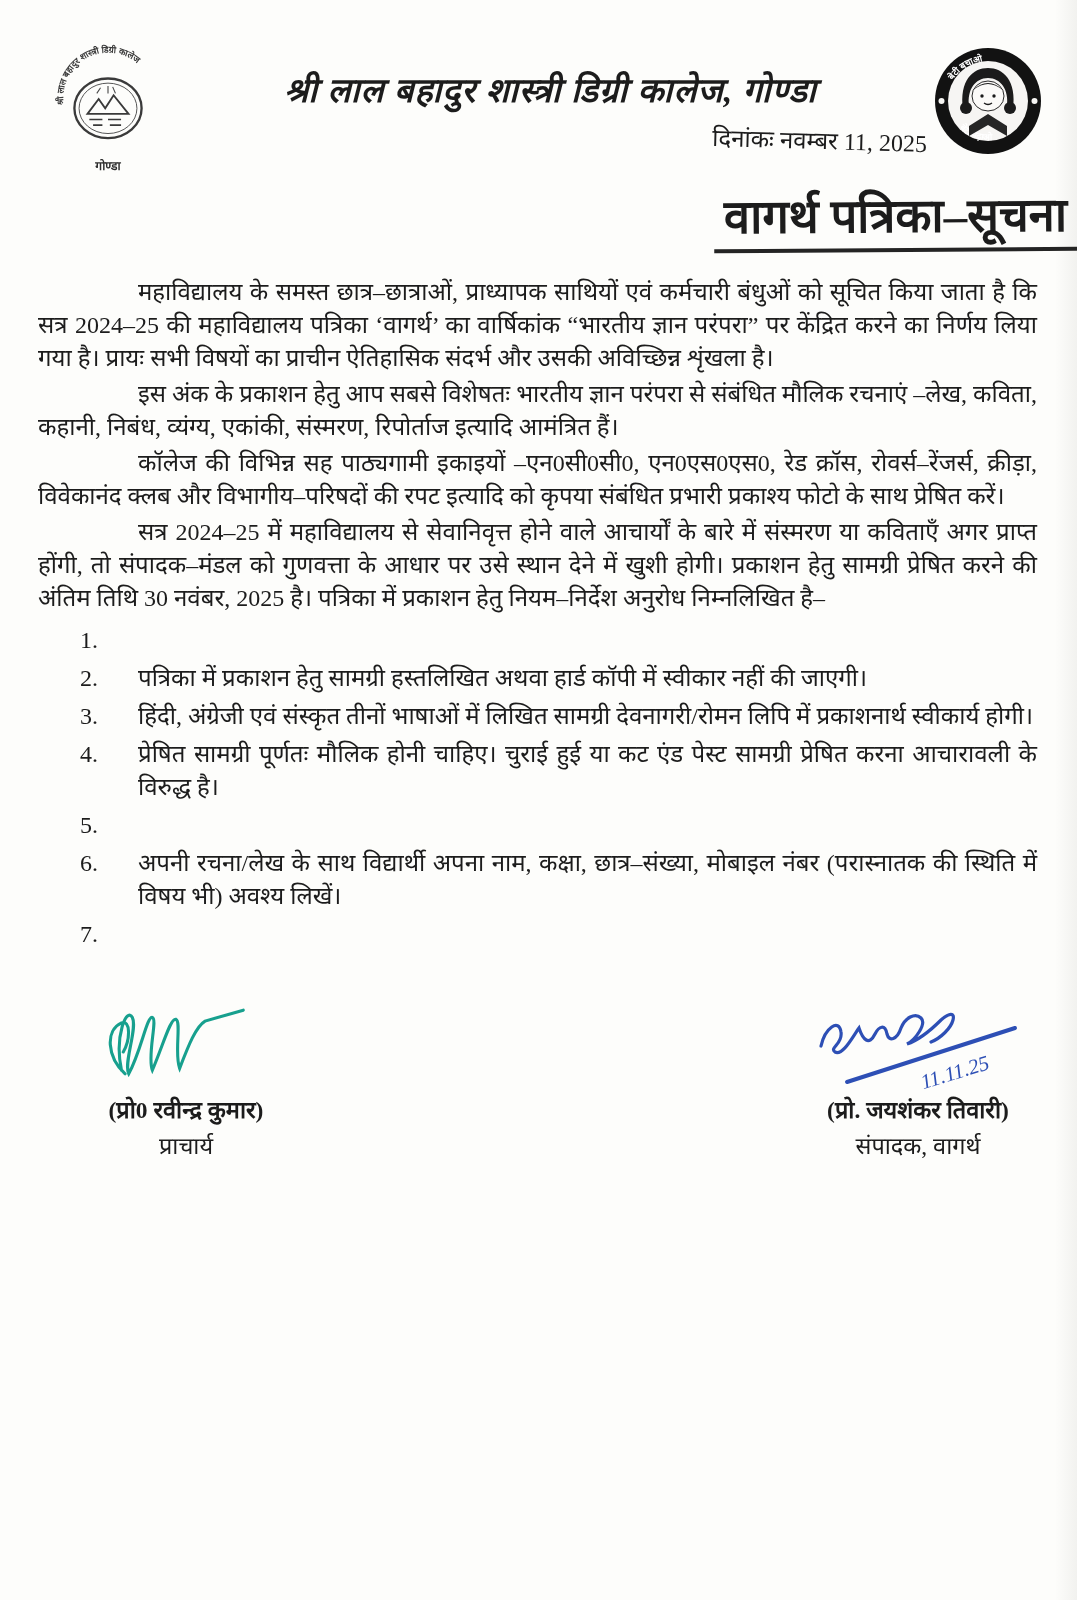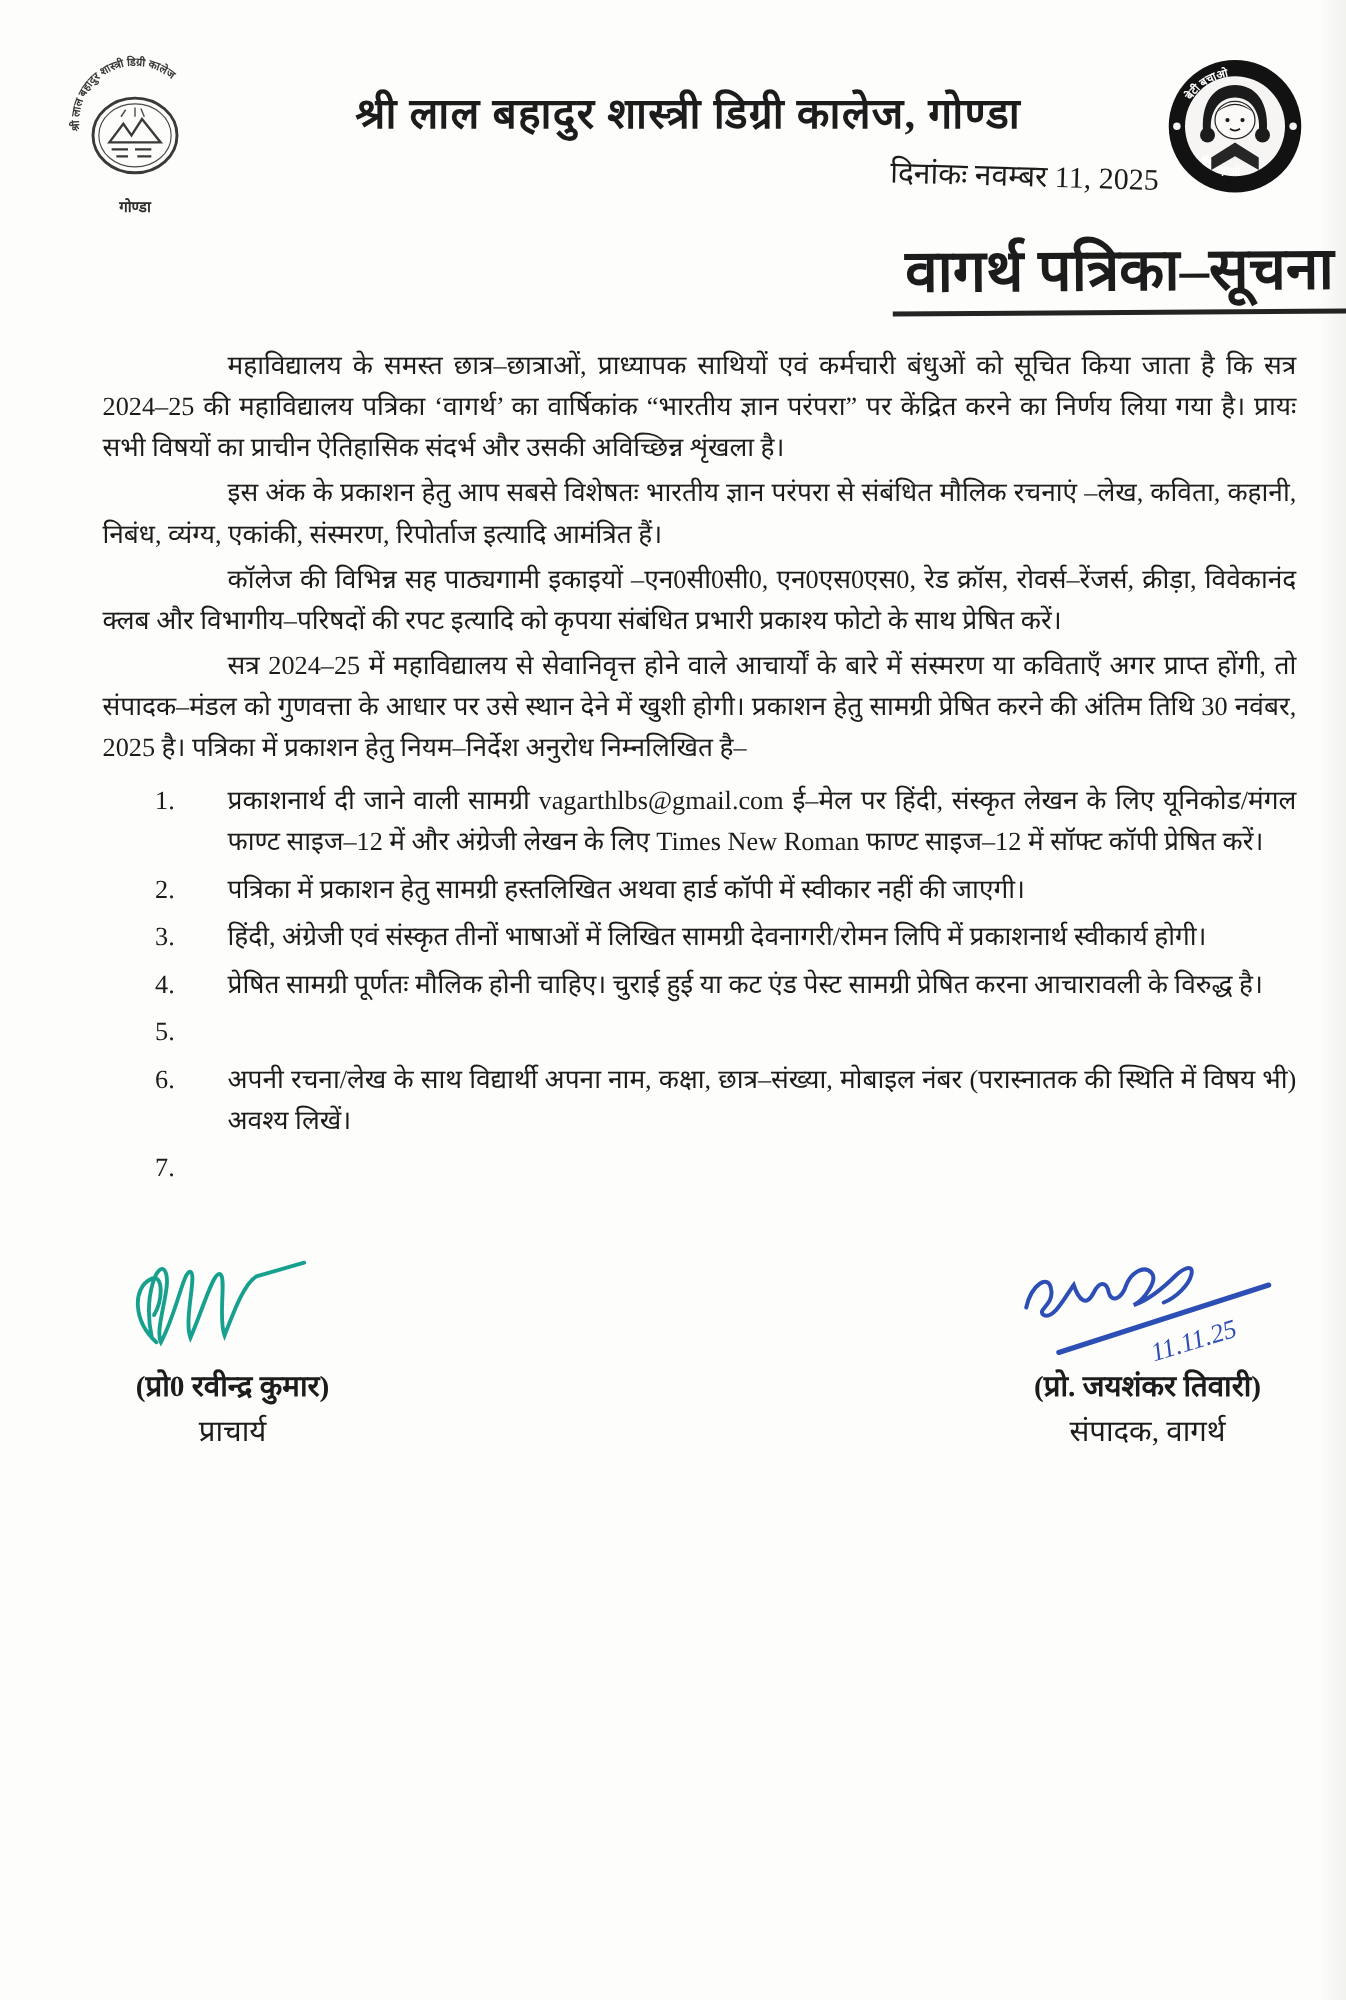--- a/index.html
+++ b/index.html
@@ -22,38 +22,39 @@
     display:flex;align-items:flex-start;
     padding:44px 34px 0 52px;
   }
   .seal{flex:0 0 auto;}
   .header-center{flex:1 1 auto;min-width:0;}
   .college-name{
     margin:22px 6px 0 10px;
     font-size:34px;font-weight:bold;
     text-align:center;letter-spacing:1px;
     white-space:nowrap;
+    font-style:italic;
   }
   .date-line{
     margin:14px 6px 0 0;
     font-size:24px;text-align:right;
     transform:rotate(1.6deg);transform-origin:right center;
   }
   .bbbp{flex:0 0 auto;margin-top:2px;}
   .title-row{text-align:right;margin-top:0px;}
   .doc-title{
     display:inline-block;
     font-size:47px;font-weight:bold;
     padding:0 10px 2px 10px;
     border-bottom:4px solid #242424;
     transform:rotate(-0.4deg);
   }
   .body{
     padding:24px 40px 0 38px;
-    font-size:21px;line-height:33px;margin-left:44px;
+    font-size:24px;line-height:33px;
   }
   .para{
     margin:0 0 3px 0;
     text-align:justify;
     text-indent:100px;
   }
   .rules{margin-top:9px;}
   .rule{
     display:flex;margin:0 0 5px 0;
   }
@@ -134,21 +135,20 @@
 
   <div class="body">
     <p class="para">महाविद्यालय के समस्त छात्र–छात्राओं, प्राध्यापक साथियों एवं कर्मचारी बंधुओं को सूचित किया जाता है कि सत्र 2024–25 की महाविद्यालय पत्रिका ‘वागर्थ’ का वार्षिकांक “भारतीय ज्ञान परंपरा” पर केंद्रित करने का निर्णय लिया गया है। प्रायः सभी विषयों का प्राचीन ऐतिहासिक संदर्भ और उसकी अविच्छिन्न शृंखला है।</p>
     <p class="para">इस अंक के प्रकाशन हेतु आप सबसे विशेषतः भारतीय ज्ञान परंपरा से संबंधित मौलिक रचनाएं –लेख, कविता, कहानी, निबंध, व्यंग्य, एकांकी, संस्मरण, रिपोर्ताज इत्यादि आमंत्रित हैं।</p>
     <p class="para">कॉलेज की विभिन्न सह पाठ्यगामी इकाइयों –एन0सी0सी0, एन0एस0एस0, रेड क्रॉस, रोवर्स–रेंजर्स, क्रीड़ा, विवेकानंद क्लब और विभागीय–परिषदों की रपट इत्यादि को कृपया संबंधित प्रभारी प्रकाश्य फोटो के साथ प्रेषित करें।</p>
     <p class="para">सत्र 2024–25 में महाविद्यालय से सेवानिवृत्त होने वाले आचार्यों के बारे में संस्मरण या कविताएँ अगर प्राप्त होंगी, तो संपादक–मंडल को गुणवत्ता के आधार पर उसे स्थान देने में खुशी होगी। प्रकाशन हेतु सामग्री प्रेषित करने की अंतिम तिथि 30 नवंबर, 2025 है। पत्रिका में प्रकाशन हेतु नियम–निर्देश अनुरोध निम्नलिखित है–</p>
 
     <div class="rules">
       <div class="rule">
         <span class="rule-num">1.</span>
-        <span class="rule-text">प्रकाशनार्थ दी जाने वाली सामग्री vagarthlbs@gmail.com ई–मेल पर हिंदी, संस्कृत लेखन के लिए यूनिकोड/मंगल फाण्ट साइज–12 में और अंग्रेजी लेखन के लिए Times New Roman फाण्ट साइज–12 में सॉफ्ट कॉपी प्रेषित करें।</span>
       </div>
       <div class="rule">
         <span class="rule-num">2.</span>
         <span class="rule-text">पत्रिका में प्रकाशन हेतु सामग्री हस्तलिखित अथवा हार्ड कॉपी में स्वीकार नहीं की जाएगी।</span>
       </div>
       <div class="rule">
         <span class="rule-num">3.</span>
         <span class="rule-text">हिंदी, अंग्रेजी एवं संस्कृत तीनों भाषाओं में लिखित सामग्री देवनागरी/रोमन लिपि में प्रकाशनार्थ स्वीकार्य होगी।</span>
       </div>
       <div class="rule">

